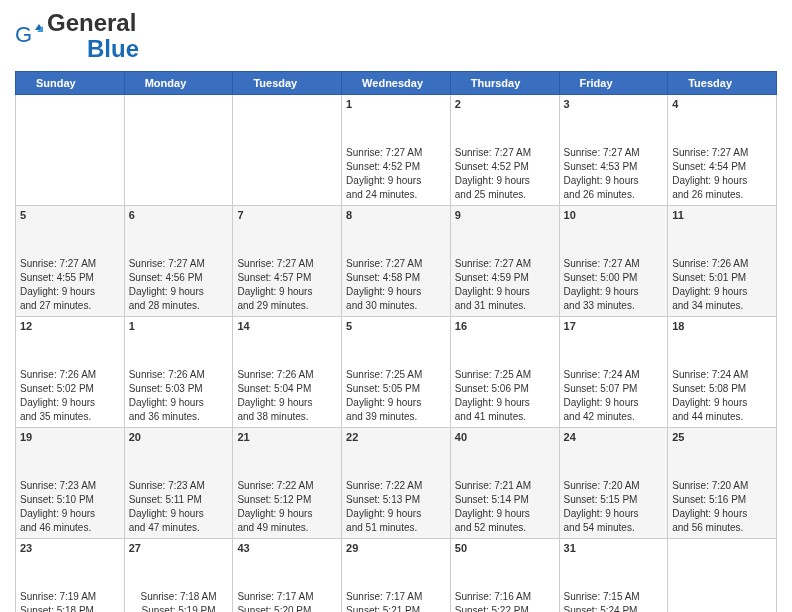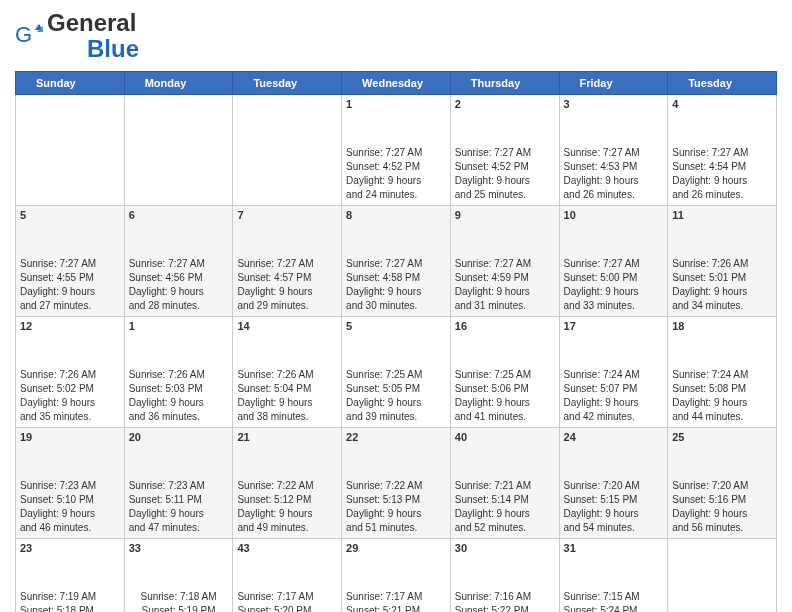--- a/index.html
+++ b/index.html
@@ -312,42 +312,42 @@
         </tr>
         <tr>
           <td>
             <span class="day-num">23</span>
             <div class="day-info" style="white-space: pre-line;">Sunrise: 7:19 AM
 Sunset: 5:18 PM
 Daylight: 9 hours
 and 58 minutes.</div>
           </td>
           <td>
-            <span class="day-num">33</span>
+            <span class="day-num">27</span>
             <div class="day-info" style="white-space: pre-line; text-align: center;">Sunrise: 7:18 AM
 Sunset: 5:19 PM
 Daylight: 10 hours
 and 0 minutes.</div>
           </td>
           <td>
             <span class="day-num">43</span>
             <div class="day-info" style="white-space: pre-line;">Sunrise: 7:17 AM
 Sunset: 5:20 PM
 Daylight: 10 hours
 and 2 minutes.</div>
           </td>
           <td>
             <span class="day-num">29</span>
             <div class="day-info" style="white-space: pre-line;">Sunrise: 7:17 AM
 Sunset: 5:21 PM
 Daylight: 10 hours
 and 4 minutes.</div>
           </td>
           <td>
-            <span class="day-num">30</span>
+            <span class="day-num">50</span>
             <div class="day-info" style="white-space: pre-line;">Sunrise: 7:16 AM
 Sunset: 5:22 PM
 Daylight: 10 hours
 and 6 minutes.</div>
           </td>
           <td>
             <span class="day-num">31</span>
             <div class="day-info" style="white-space: pre-line;">Sunrise: 7:15 AM
 Sunset: 5:24 PM
 Daylight: 10 hours

